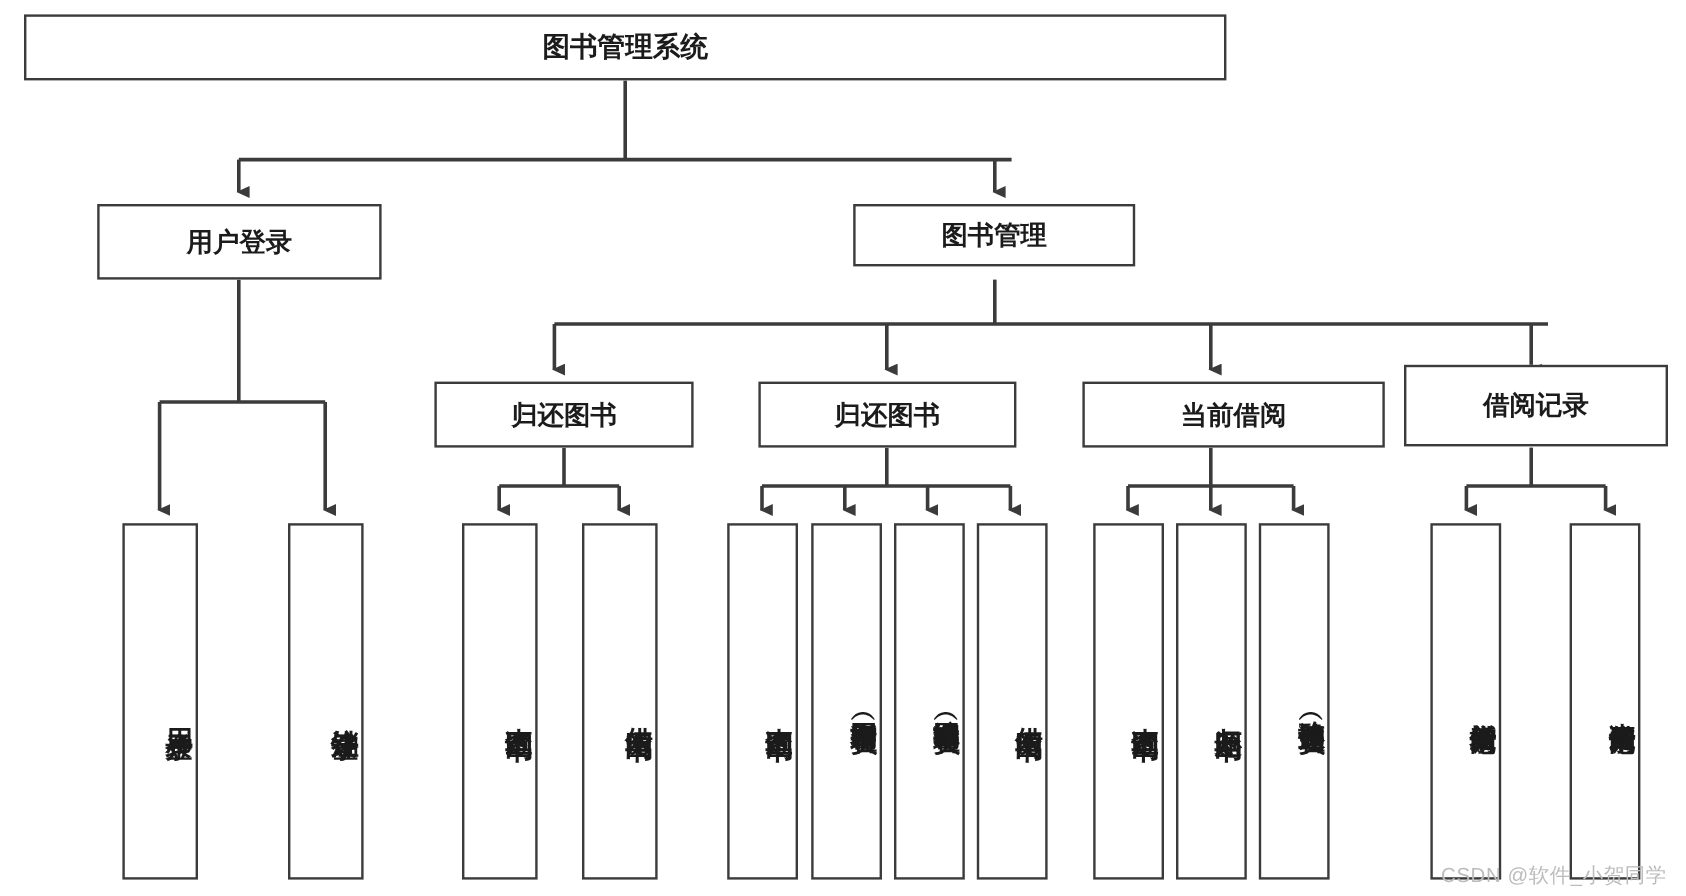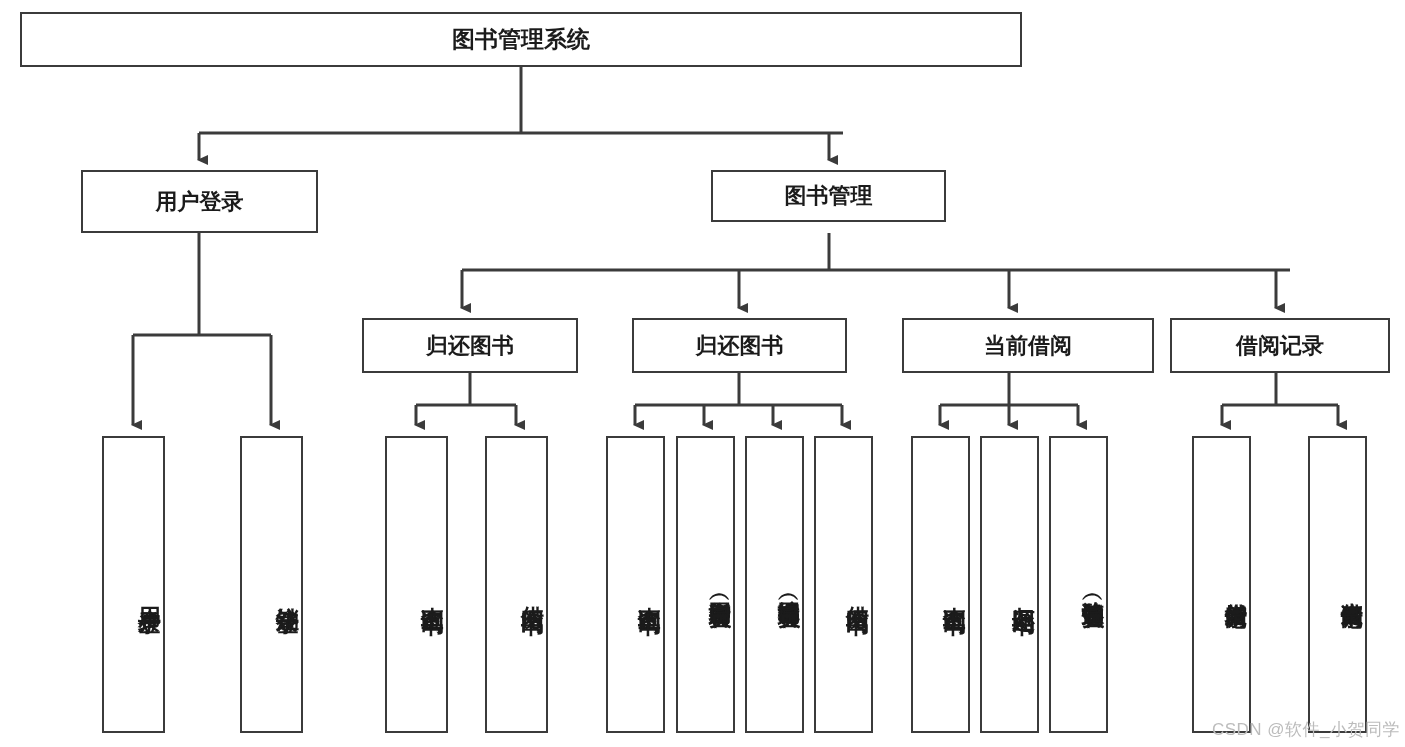--- a/index.html
+++ b/index.html
@@ -55,21 +55,21 @@
     justify-content: center;
     padding-top: 14px;
   }
   .node.leaf.tall-text {
     padding-top: 6px;
     font-size: 22px;
     letter-spacing: 1px;
   }
   .watermark {
     position: absolute;
-    right: 5px;
+    right: 16px;
     bottom: 6px;
     font-size: 17px;
     color: #bcbcbc;
     letter-spacing: 0.5px;
     z-index: 5;
     white-space: nowrap;
   }
 </style>
 </head>
 <body>
@@ -139,21 +139,21 @@
 
   <div class="node level2" style="left:362px; top:318px; width:216px; height:55px;">
     <span>归还图书</span>
   </div>
   <div class="node level2" style="left:632px; top:318px; width:215px; height:55px;">
     <span>归还图书</span>
   </div>
   <div class="node level2" style="left:902px; top:318px; width:252px; height:55px;">
     <span>当前借阅</span>
   </div>
-  <div class="node level2" style="left:1170px; top:318px; width:220px; height:55px;">
+  <div class="node level2" style="left:1170px; top:304px; width:220px; height:68px;">
     <span>借阅记录</span>
   </div>
 
   <div class="node leaf" style="left:102px; top:436px; width:63px; height:297px;">
     <span>用户登录</span>
   </div>
   <div class="node leaf" style="left:240px; top:436px; width:63px; height:297px;">
     <span>注销登录</span>
   </div>
 

